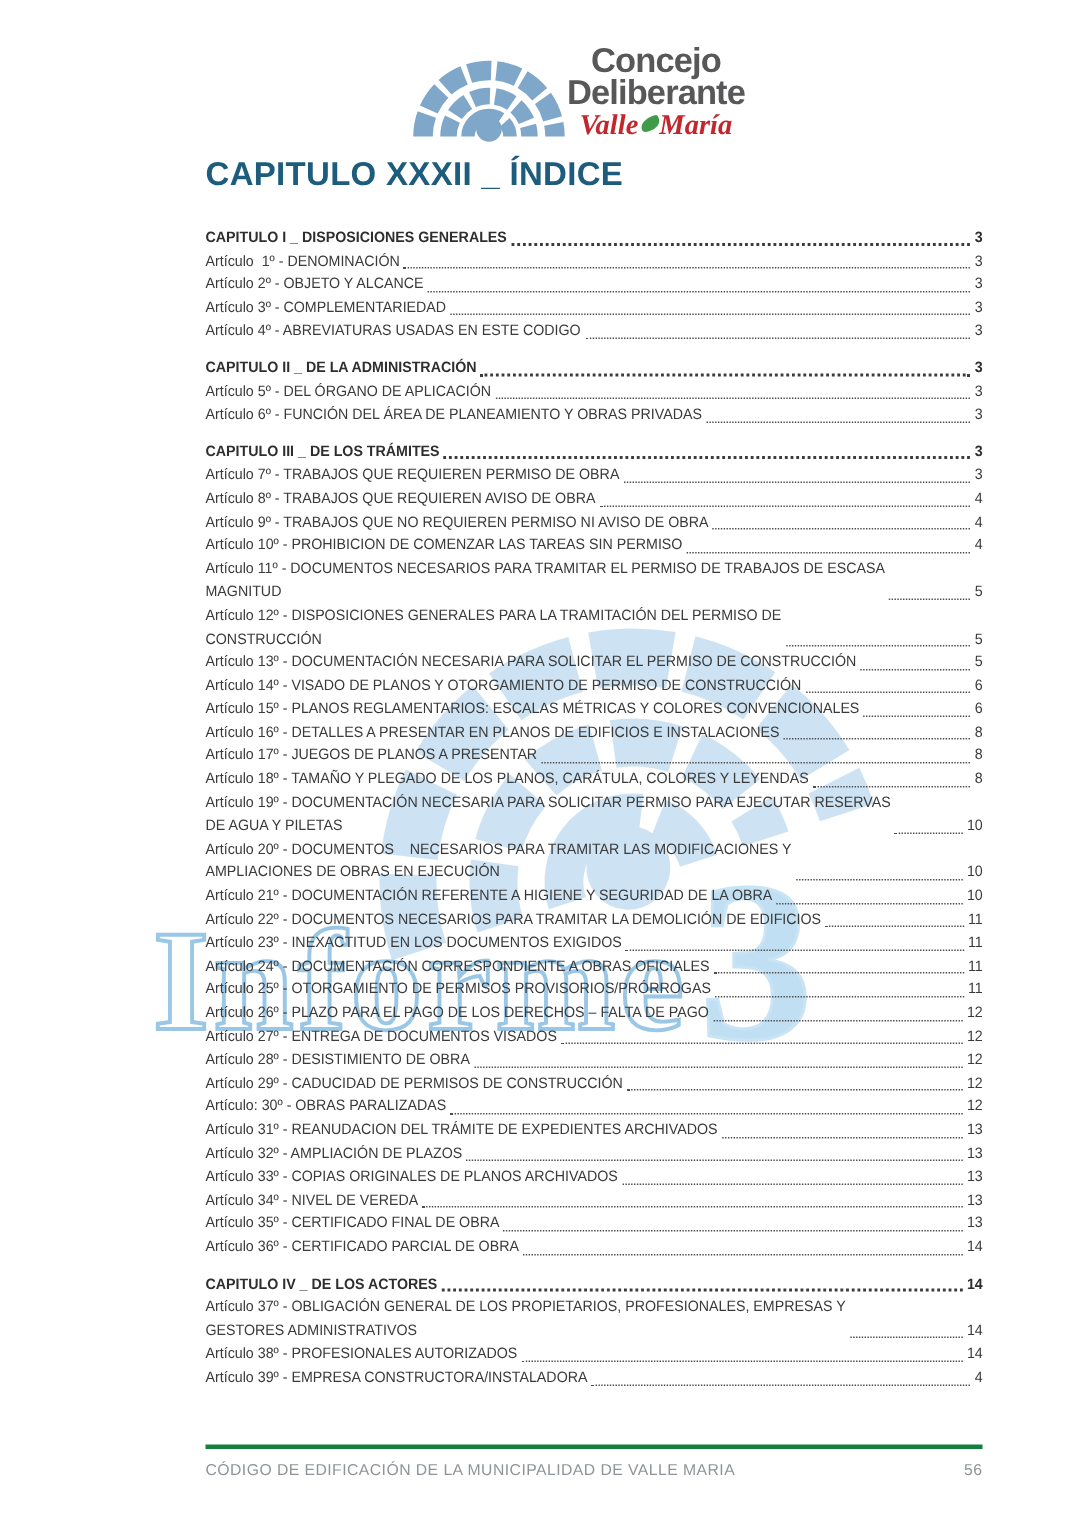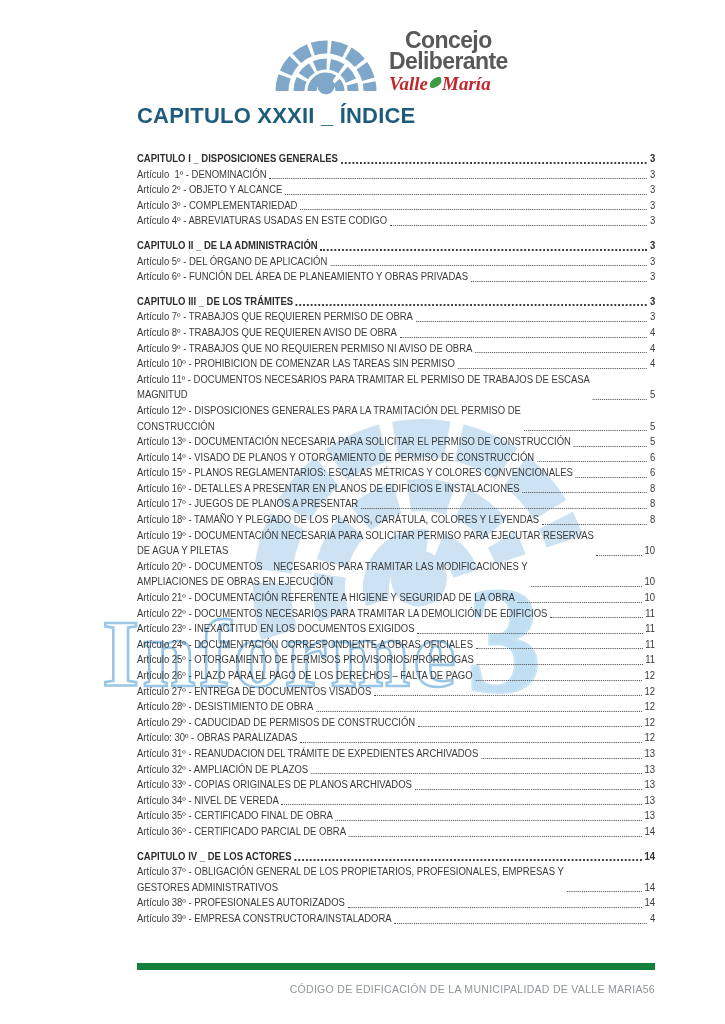--- a/index.html
+++ b/index.html
@@ -4,26 +4,26 @@
 <style>
   html,body{margin:0;padding:0;background:#ffffff;}
   body{
     width:725px;height:1024px;position:relative;overflow:hidden;
     font-family:"Liberation Sans",sans-serif;
     -webkit-font-smoothing:antialiased;
   }
   .page{position:absolute;inset:0;background:#ffffff;}
 
   
-  .logo{position:absolute;top:15px;left:274px;display:flex;align-items:flex-end;gap:11px;z-index:2;}
+  .logo{position:absolute;top:15px;left:274px;display:flex;align-items:flex-end;z-index:2;}
   .logo-text{text-align:center;padding-bottom:2px;}
   .org-line{font-weight:bold;color:#58585a;font-size:23px;line-height:0.92;letter-spacing:-0.6px;}
   .city{font-family:"Liberation Serif",serif;font-style:italic;font-weight:bold;
         color:#c2272d;font-size:19px;line-height:1;margin-top:2px;
-        display:flex;align-items:center;justify-content:flex-start;}
+        display:flex;align-items:center;justify-content:center;}
   .leaf{display:inline-block;width:13px;height:9px;background:#3f9b48;
         border-radius:80% 20% 70% 30%;transform:rotate(-18deg);margin:0 0 2px 1px;}
 
   
   .title{position:absolute;top:103px;left:137px;margin:0;z-index:2;
          font-size:22px;font-weight:bold;color:#1d5c7c;letter-spacing:0.2px;}
 
   
   .watermark{position:absolute;left:64px;top:360px;z-index:0;pointer-events:none;}
   .wm-word{font-family:"Liberation Serif",serif;font-weight:bold;font-size:96px;
@@ -38,22 +38,22 @@
   .toc-row{display:flex;align-items:flex-end;line-height:15.6px;}
   .toc-row.chapter{font-weight:bold;color:#2e2e2e;margin-top:9px;}
   .toc-text{white-space:pre-wrap;flex:0 1 auto;}
   .leader{flex:1 1 10px;min-width:10px;height:0;
           border-bottom:1.5px dotted #4d4d4d;margin:0 3px 3px 3px;}
   .toc-row.chapter .leader{border-bottom:2px dotted #3c3c3c;}
   .pg{flex:0 0 auto;}
 
   
   .footer{position:absolute;top:963px;left:137px;width:518px;z-index:2;
-          border-top:7px solid #15803d;padding-top:13px;
-          display:flex;justify-content:flex-end;
+          border-top:3px solid #15803d;padding-top:8px;
+          display:flex;justify-content:space-between;
           font-size:10.5px;letter-spacing:0.3px;color:#8e9498;}
 </style>
 </head>
 <body>
 
 <div class="page">
 
   <svg class="watermark" width="560" height="360" viewBox="0 0 560 360">
     <g opacity="0.5" transform="translate(358 228) rotate(-18)" fill="none" stroke="#9cc9e8">
       <path d="M -150 0 A 150 150 0 0 1 150 0" stroke-width="38" stroke-dasharray="52 12"></path>

